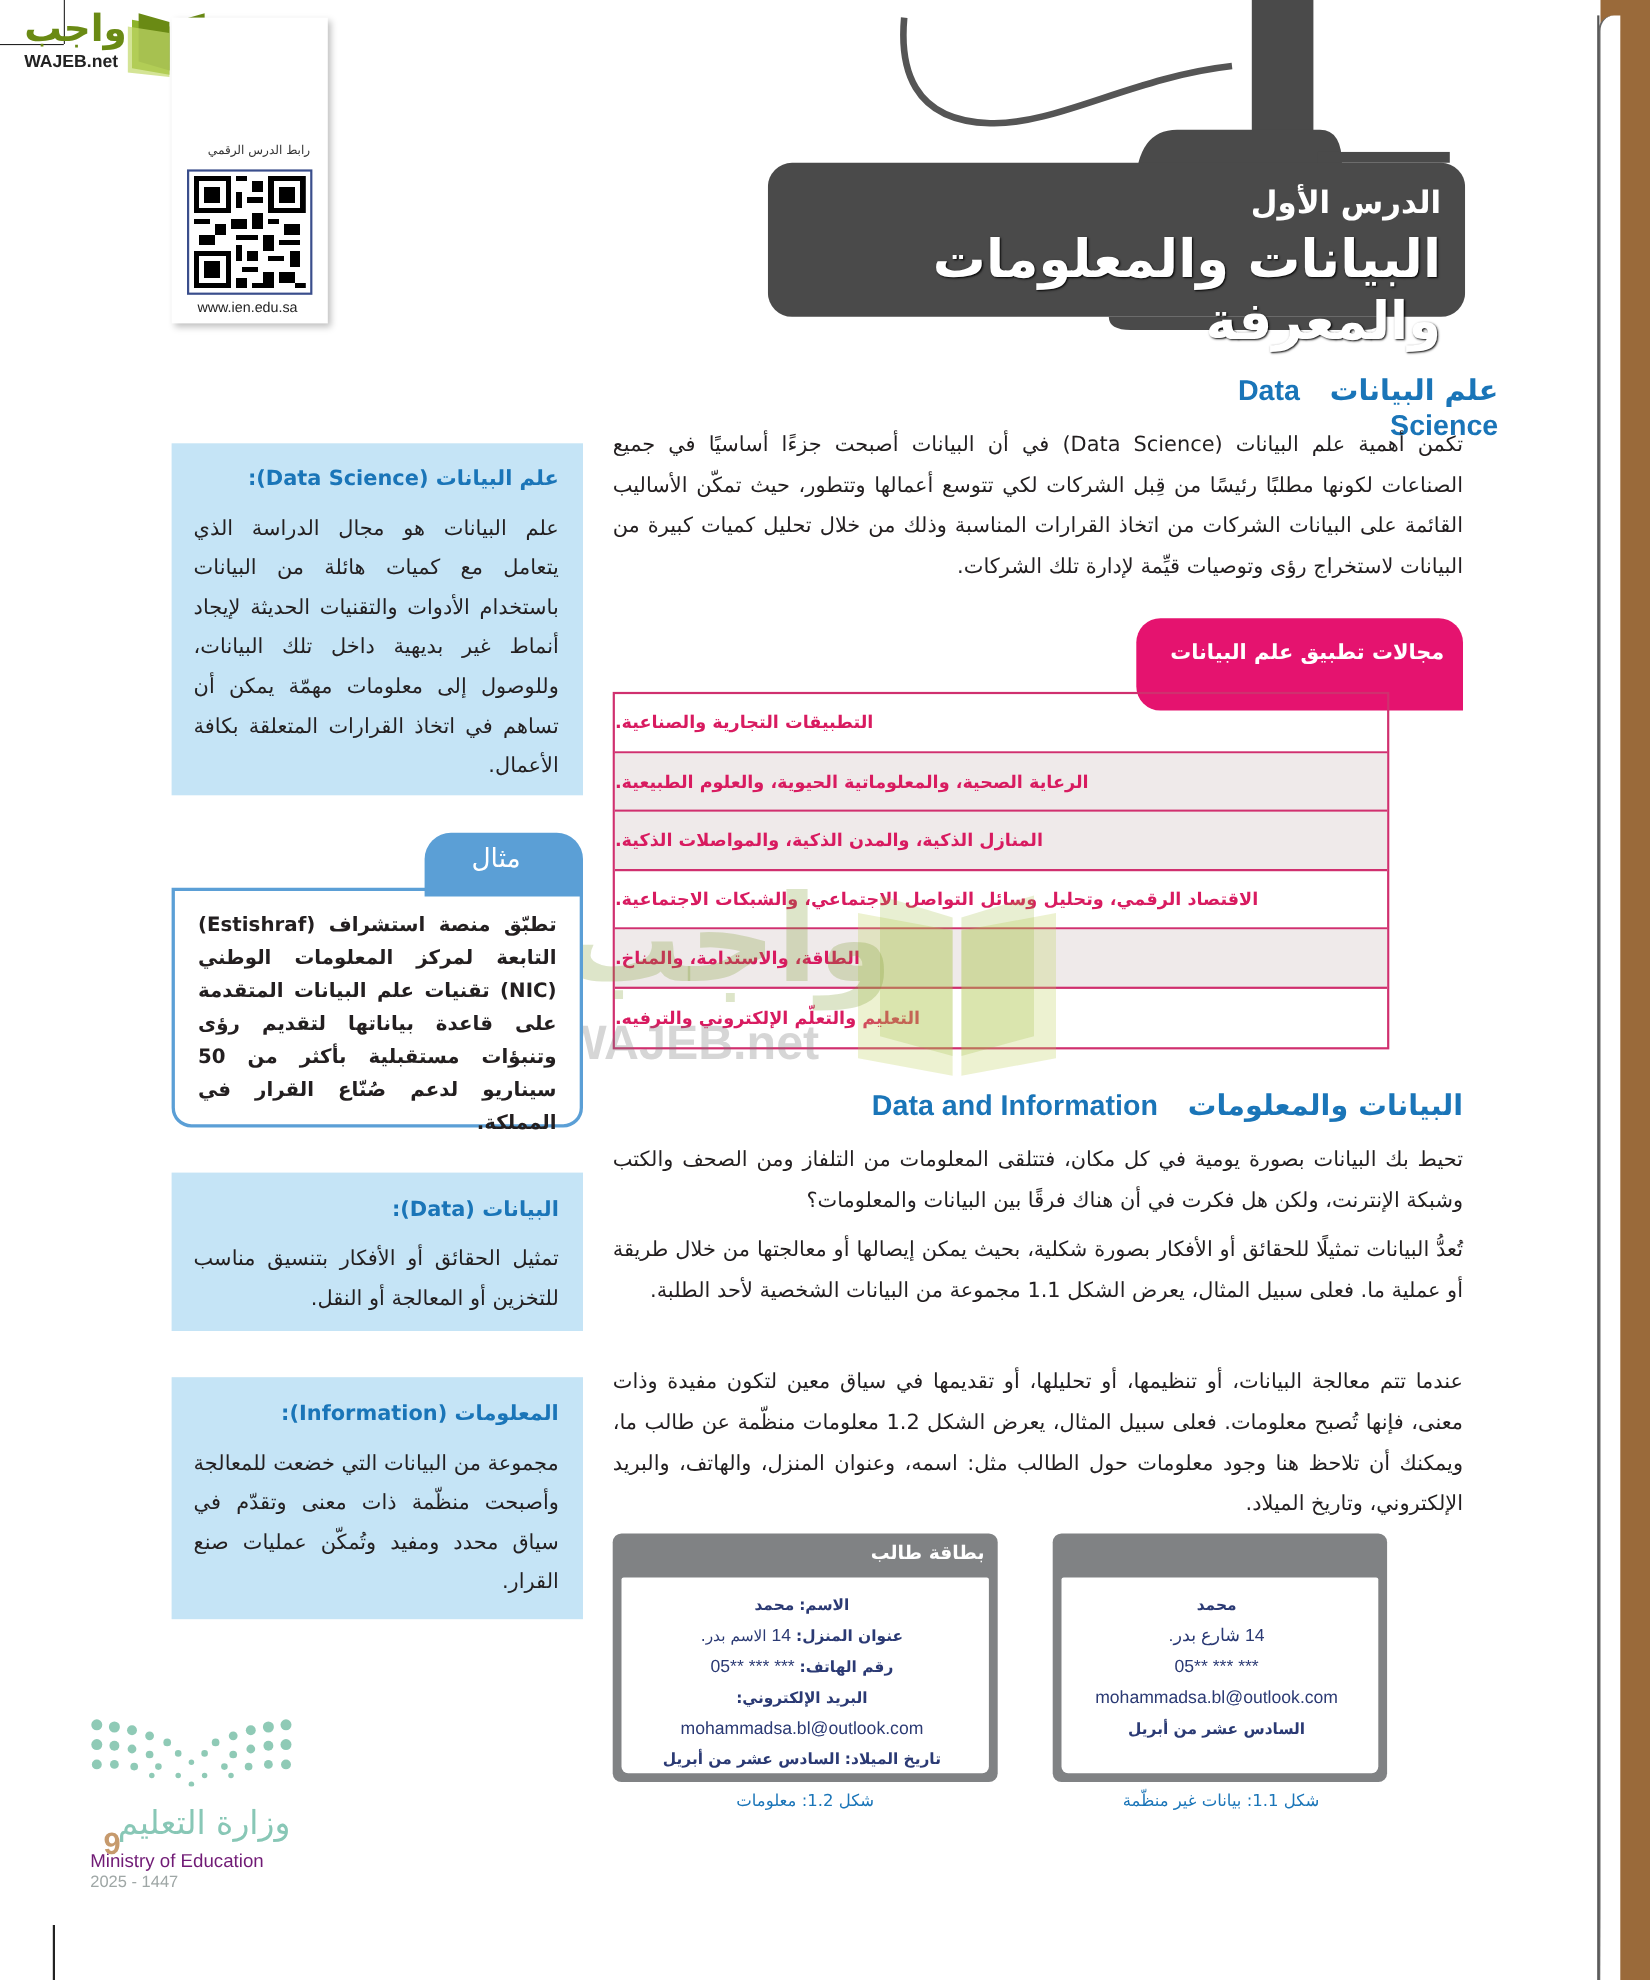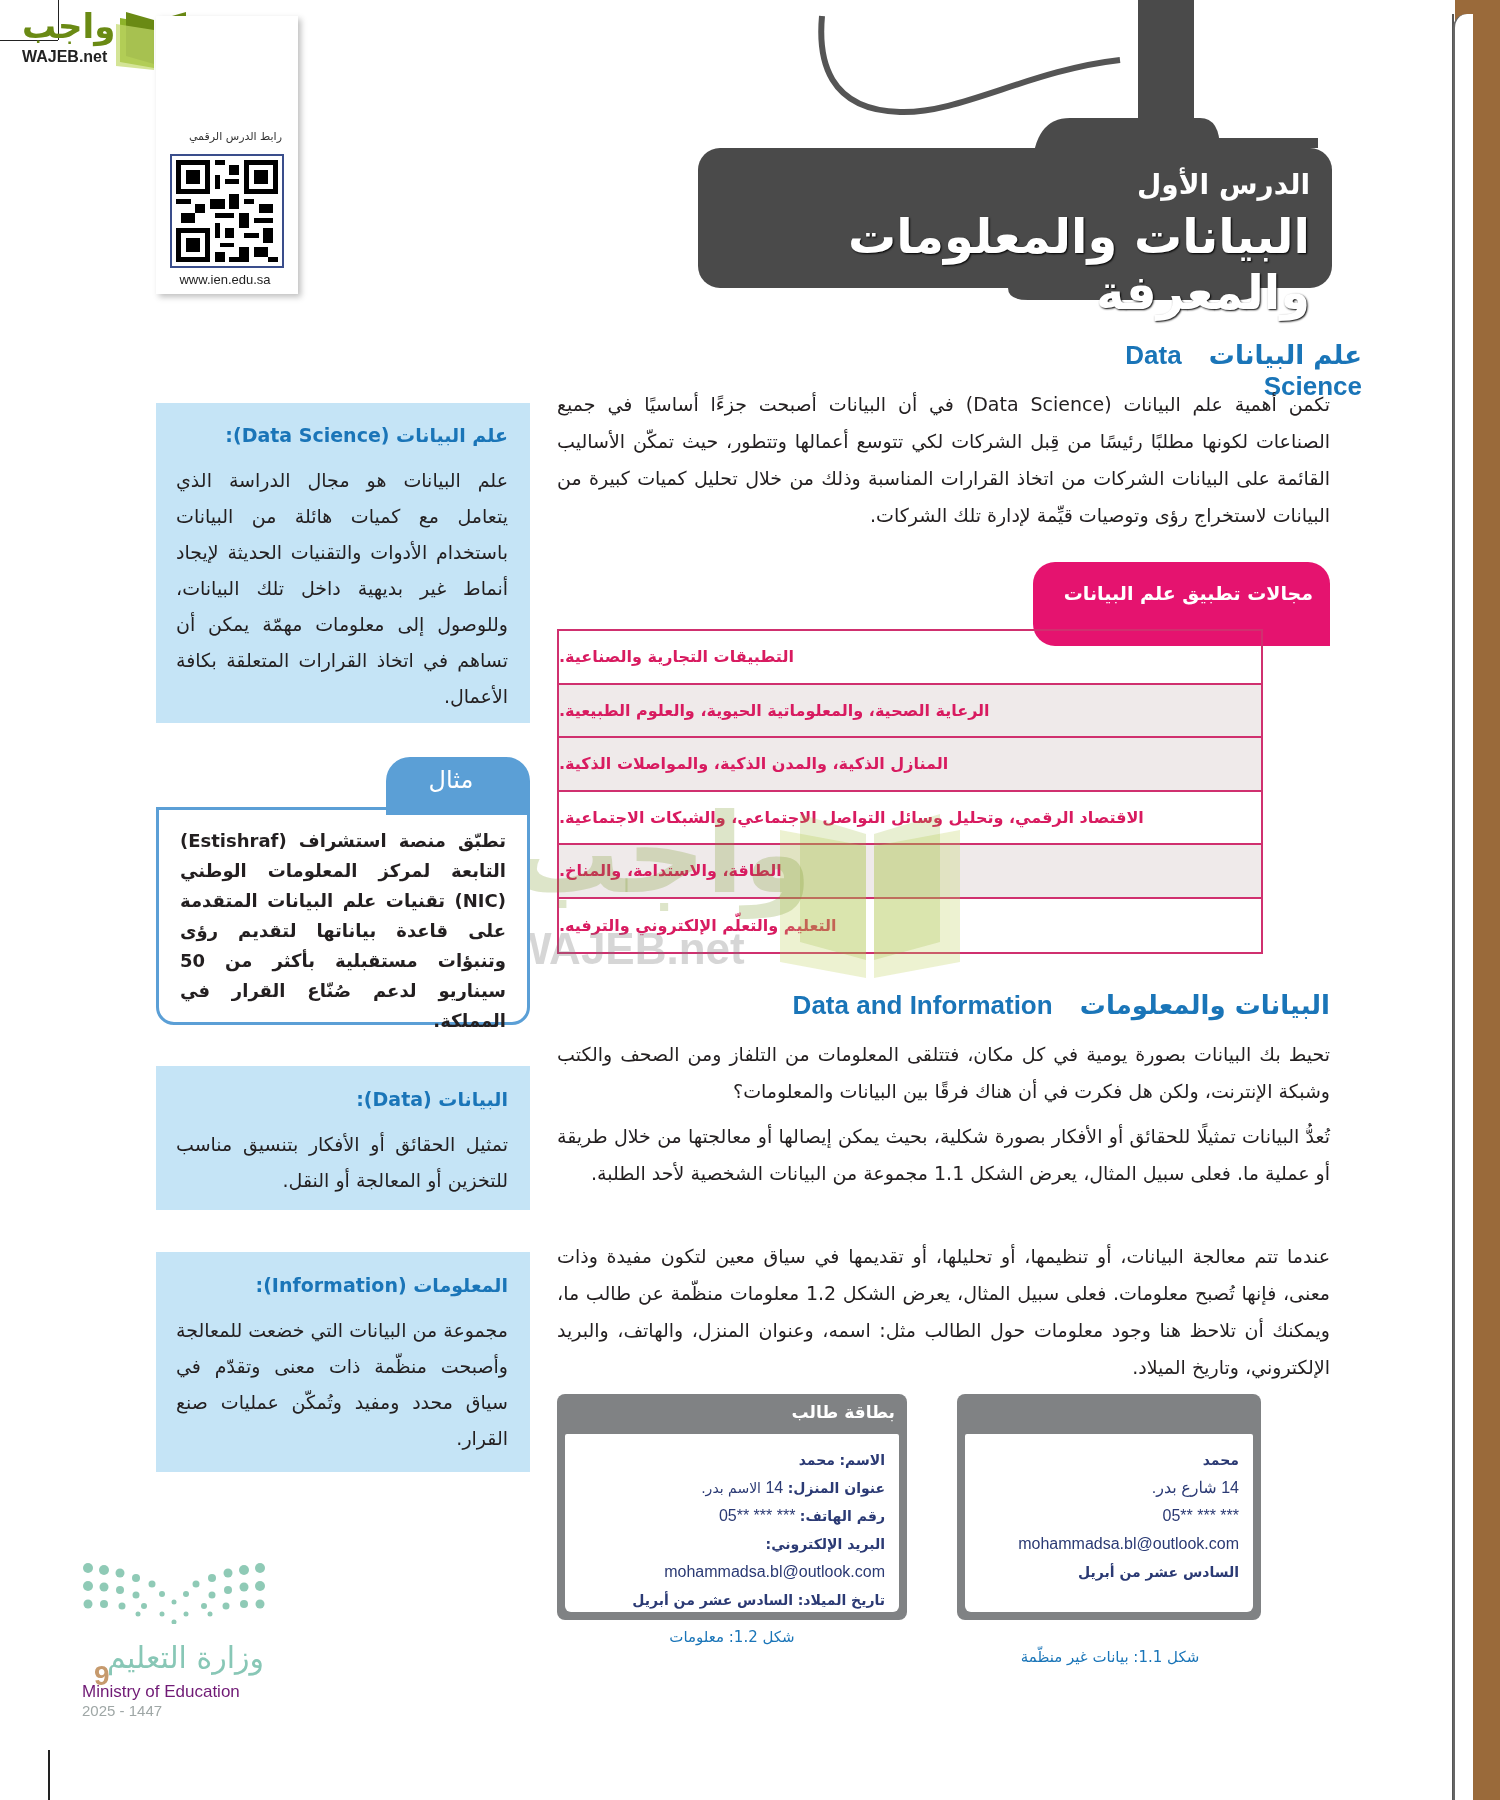--- a/index.html
+++ b/index.html
@@ -57,21 +57,21 @@
 
   .example-tab { left: 386px; top: 757px; width: 144px; height: 58px; background: #5b9fd6; border-radius: 24px 24px 0 0; }
   .example-tab-label { left: 386px; top: 766px; width: 130px; font-size: 24px; font-weight: normal; color: #fff; text-align: center; }
   .example-box { left: 156px; top: 807px; width: 374px; height: 218px; border: 3px solid #5b9fd6; border-radius: 0 0 18px 18px; background: #fff; }
   .example-text { left: 180px; top: 826px; width: 326px; font-size: 18px; font-weight: bold; line-height: 30px; text-align: justify; text-align-last: right; }
 
   
   .card { background: #808284; border-radius: 8px; }
   .card-inner { position: absolute; left: 8px; top: 40px; right: 8px; bottom: 8px; background: #fff; border-radius: 2px 2px 6px 6px; padding: 12px 14px 0 8px; }
   .card-header { position: absolute; right: 12px; top: 8px; font-size: 17px; font-weight: bold; color: #fff; }
-  .card-line { font-size: 14px; color: #2b3a74; line-height: 28px; text-align: right; white-space: nowrap; }
+  .card-line { font-size: 14px; color: #2b3a74; line-height: 28px; text-align: center; white-space: nowrap; }
   .card-line b { font-weight: bold; color: #2b3a74; }
   .card-line .big { font-size: 16px; font-family: "Liberation Sans", sans-serif; }
   .card-line .email { font-size: 16px; font-family: "Liberation Sans", sans-serif; }
   .fig-caption { font-size: 15px; color: #1a75b8; text-align: center; }
 
   
   .moe-dots { left: 82px; top: 1562px; width: 184px; height: 62px; }
   .moe-ar { left: 84px; top: 1640px; width: 180px; font-size: 30px; color: #88c7b6; text-align: right; }
   .moe-en { left: 82px; top: 1682px; font-size: 17px; color: #701a75; font-family: "Liberation Sans", sans-serif; }
   .moe-year { left: 82px; top: 1702px; font-size: 15px; color: #9fa7a6; font-family: "Liberation Sans", sans-serif; }
@@ -197,21 +197,21 @@
 
 <div class="abs card" style="left:957px; top:1394px; width:304px; height:226px;">
   <div class="card-inner rtl">
     <div class="card-line"><b>محمد</b></div>
     <div class="card-line"><span class="big">14 شارع بدر.</span></div>
     <div class="card-line"><span class="big" style="direction:ltr; unicode-bidi:embed;">05** *** ***</span></div>
     <div class="card-line"><span class="email">mohammadsa.bl@outlook.com</span></div>
     <div class="card-line"><b>السادس عشر من أبريل</b></div>
   </div>
 </div>
-<div class="abs fig-caption rtl" style="left:990px; top:1628px; width:240px; text-align:center;margin-top:20px;">شكل 1.1: بيانات غير منظّمة</div>
+<div class="abs fig-caption rtl" style="left:990px; top:1628px; width:240px; text-align:center;">شكل 1.1: بيانات غير منظّمة</div>
 
 <div class="abs card" style="left:557px; top:1394px; width:350px; height:226px;">
   <div class="card-header">بطاقة طالب</div>
   <div class="card-inner rtl">
     <div class="card-line"><b>الاسم:</b> <b>محمد</b></div>
     <div class="card-line"><b>عنوان المنزل:</b> <span class="big">14</span> <span>الاسم بدر.</span></div>
     <div class="card-line"><b>رقم الهاتف:</b> <span class="big" style="direction:ltr; unicode-bidi:embed;">05** *** ***</span></div>
     <div class="card-line"><b>البريد الإلكتروني:</b></div>
     <div class="card-line"><span class="email">mohammadsa.bl@outlook.com</span></div>
     <div class="card-line"><b>تاريخ الميلاد:</b> <b>السادس عشر من أبريل</b></div>

